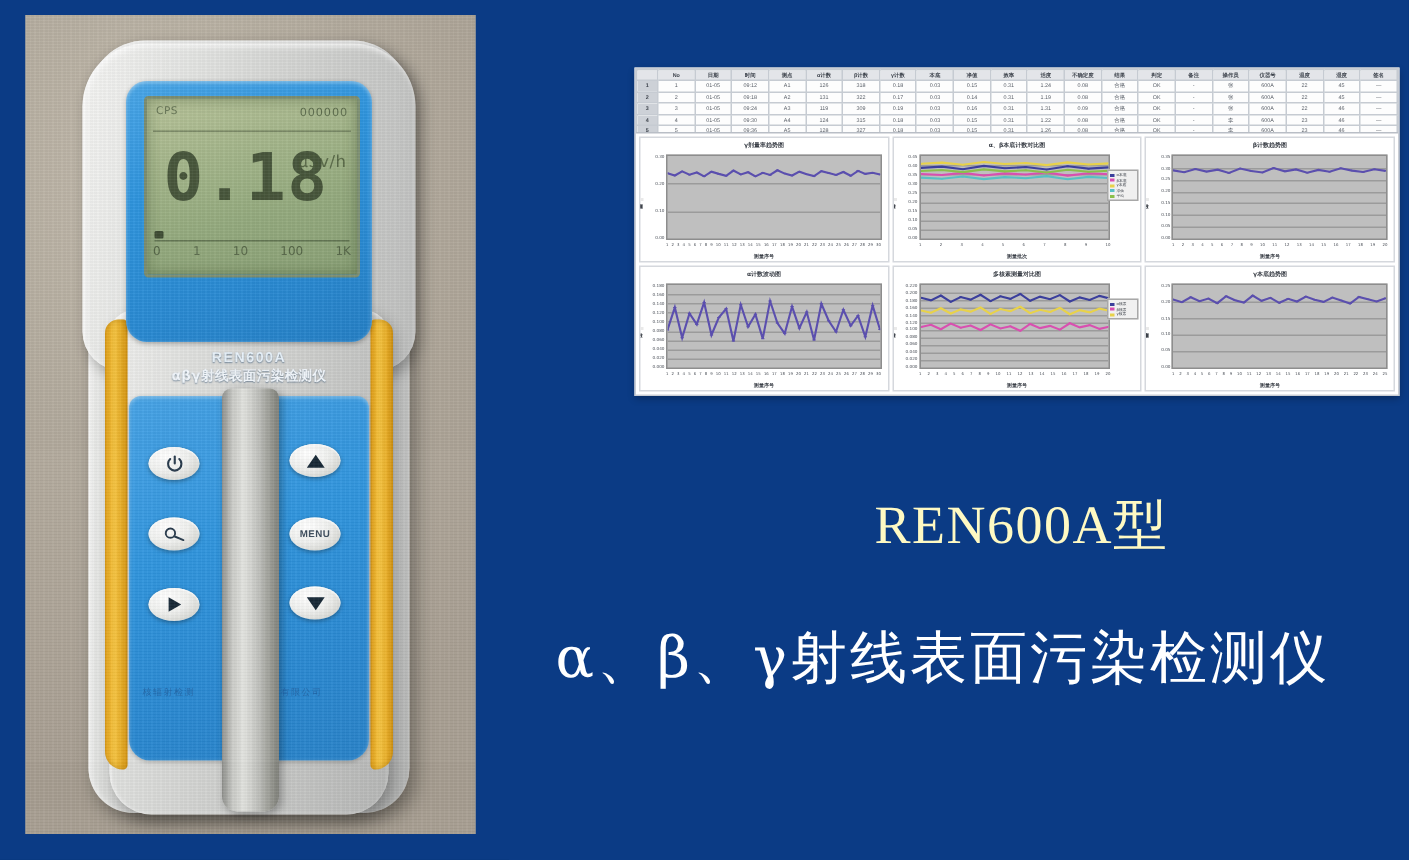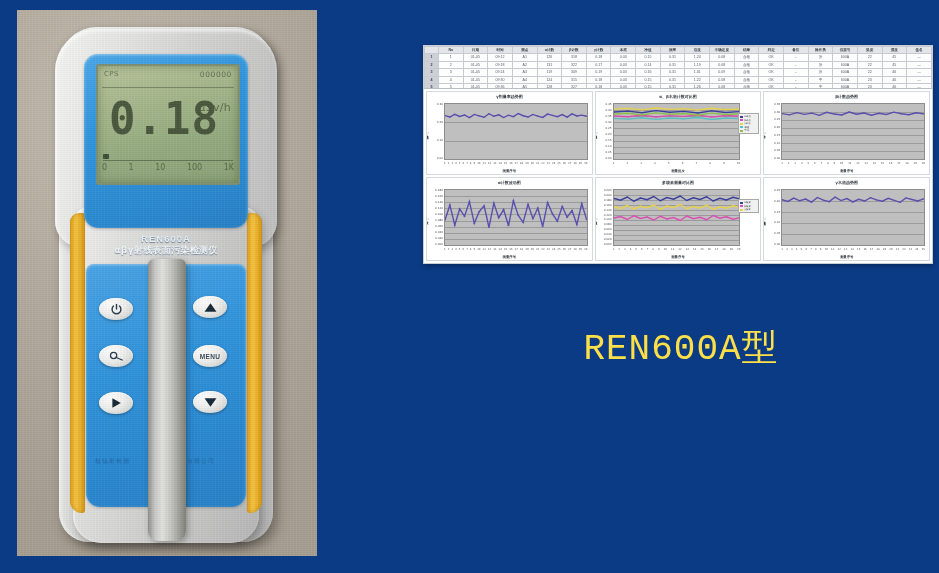--- a/index.html
+++ b/index.html
@@ -352,24 +352,24 @@
   .legend .sw {
     width: 3px; height: 2px; flex: 0 0 auto;
   }
 
   
   #title-main {
     position: absolute;
     left: 423px; top: 328px;
     width: 516px;
     text-align: center;
-    font-family: Liberation Mono, monospace;
+    font-family: Liberation Serif, serif;
     font-size: 36px;
     line-height: 44px;
-    color: #fde047;
+    color: #fef9c3;
     letter-spacing: 1px;
   }
   #title-sub {
     position: absolute;
     left: 318px; top: 412px;
     width: 621px;
     text-align: center;
     font-family: "DejaVu Serif", "Liberation Serif", serif;
     font-size: 38px;
     line-height: 52px;
@@ -1200,14 +1200,15 @@
             <span>23</span>
             <span>24</span>
             <span>25</span>
           </div>
           <div class="xlabel">测量序号</div>
         </div>
       </div>
   </div>
 
   <div id="title-main">REN600A型</div>
+  <div id="title-sub">α、β、γ射线表面污染检测仪</div>
 
 </div>
 
 </body></html>

